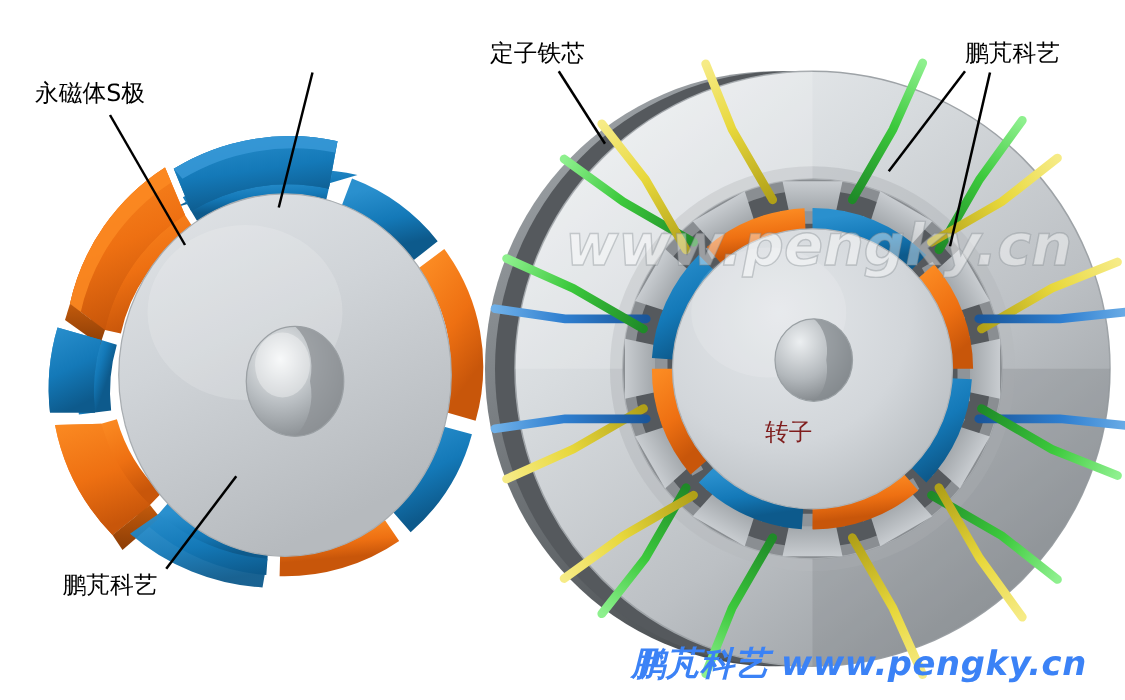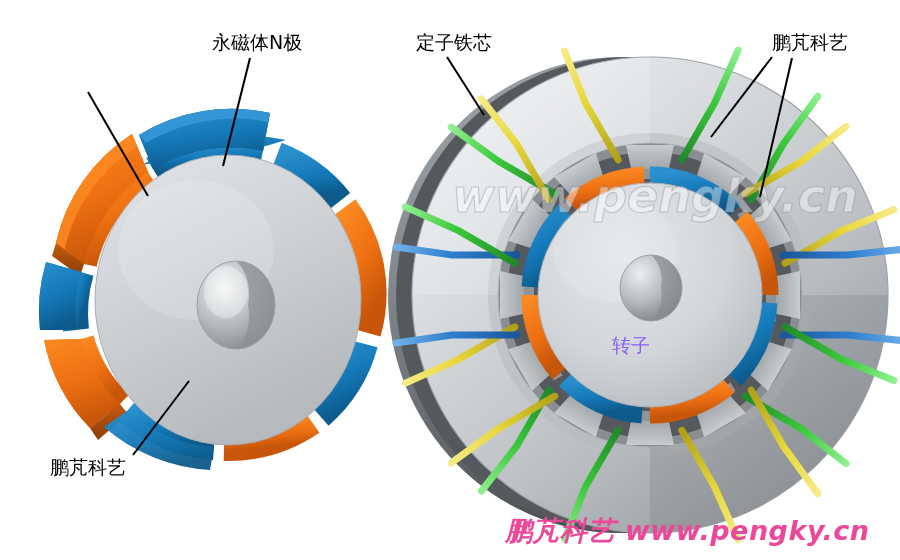--- a/index.html
+++ b/index.html
@@ -9,26 +9,26 @@
     font-family:"DejaVu Sans","Liberation Sans",sans-serif;
     overflow:hidden;position:relative;
   }
   #stage{position:absolute;left:0;top:0;width:900px;height:560px;}
   svg.layer{position:absolute;left:0;top:0;width:900px;height:560px;}
   .lbl{
     position:absolute;
     font-family:"DejaVu Sans","Liberation Sans",sans-serif;
     font-size:19px;color:#000;white-space:nowrap;font-weight:400;
   }
-  .lbl-rotor-center{font-size:19px;color:#8b5cf6;}
+  .lbl-rotor-center{font-size:19px;color:#7f1d1d;}
   .wm-bottom{
     position:absolute;
     font-family:"DejaVu Sans","Liberation Sans",sans-serif;
     font-size:27px;font-style:italic;font-weight:700;
-    color:#ec4899;white-space:nowrap;letter-spacing:0.5px;
+    color:#3b82f6;white-space:nowrap;letter-spacing:0.5px;
   }
 </style>
 </head>
 <body>
 
 <div id="stage">
 
   <svg class="layer" viewBox="0 0 900 560">
     <defs>
 
@@ -508,26 +508,26 @@
       <path d="M 133 455 L 189 381"></path>
 
       <path d="M 447 57 L 484 115"></path>
 
       <path d="M 772 57 L 711 137"></path>
 
       <path d="M 792 58 L 760 197"></path>
     </g>
   </svg>
 
-
-  <div class="lbl" style="left:212px;top:30px;">永磁体N极</div>
+  <div class="lbl" style="left:28px;top:62px;">永磁体S极</div>
+
 
   <div class="lbl" style="left:50px;top:455px;">鹏芃科艺</div>
 
-  <div class="lbl" style="left:416px;top:30px;">定子铁芯</div>
+  <div class="lbl" style="left:392px;top:30px;">定子铁芯</div>
 
   <div class="lbl" style="left:772px;top:30px;">鹏芃科艺</div>
 
   <div class="lbl lbl-rotor-center" style="left:612px;top:333px;">转子</div>
 
   <div class="wm-bottom" style="left:505px;top:513px;">鹏芃科艺 www.pengky.cn</div>
 
 </div>
 
 </body></html>

